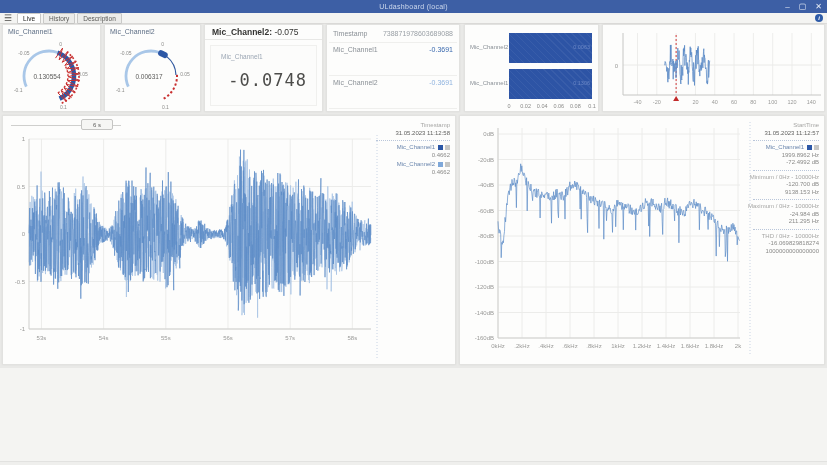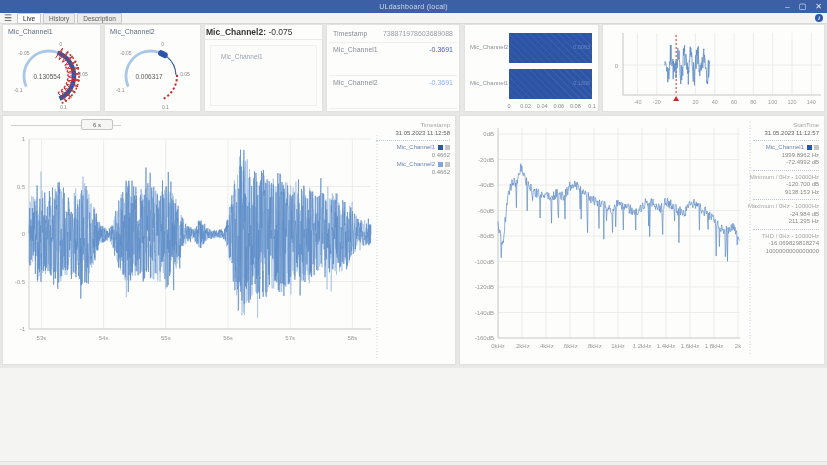--- a/index.html
+++ b/index.html
@@ -16,21 +16,21 @@
 .panel{position:absolute;background:#fdfdfc;border:1px solid #e2e2e0;box-sizing:border-box;box-shadow:0 0 2px rgba(0,0,0,.05)}
 #p-gauge1{left:2px;top:24px;width:99px;height:88px}
 #p-gauge2{left:104px;top:24px;width:97px;height:88px}
 #p-numeric{left:204px;top:24px;width:119px;height:88px}
 #p-table{left:326px;top:24px;width:134px;height:88px}
 #p-bars{left:464px;top:24px;width:135px;height:88px}
 #p-mini{left:602px;top:24px;width:223px;height:88px}
 #p-wave{left:2px;top:115px;width:454px;height:250px}
 #p-spec{left:459px;top:115px;width:366px;height:250px}
 .panel-title{position:absolute;left:5px;top:3px;font-size:7px;color:#5d6e85}
-.num-header{height:14px;line-height:14px;border-bottom:1px solid #e8e8e6;font-size:8.5px;color:#333331;padding-left:1px}
+.num-header{height:14px;line-height:14px;border-bottom:1px solid #e8e8e6;font-size:8.5px;color:#333331;padding-left:7px}
 .num-header b{font-weight:bold}
 .num-inner{position:absolute;left:5px;right:5px;top:20px;bottom:5px;background:#fcfcfb;border:1px solid #f0f0ee}
 .num-label{position:absolute;left:10px;top:7px;font-size:6.5px;color:#9aa5b3}
 .num-value{position:absolute;right:9px;top:24px;font-size:17px;color:#4c4c4a;font-family:"DejaVu Sans Mono",monospace;letter-spacing:1px}
 .tbl{position:absolute;left:2px;right:2px;top:2px}
 .tbl-row{position:relative;border-bottom:1px solid #efefed;padding:3px 4px 0 4px;box-sizing:border-box;display:flex;justify-content:space-between;align-items:flex-start}
 .tbl-row .lab{font-size:7px;color:#8a9096}
 .tbl-row .val{font-size:7px}
 .bar-row{position:absolute;left:0;right:0;height:30px}
 .bar-row .lab{position:absolute;left:5px;top:11px;font-size:6px;color:#8a9096}
@@ -107,20 +107,21 @@
         <text x="80.0" y="39.3" text-anchor="middle" font-size="5" fill="#8c8c8a">0.05</text>
         <text x="60.4" y="71.6" text-anchor="middle" font-size="5" fill="#8c8c8a">0.1</text>
         <text x="44" y="42" text-anchor="middle" font-size="6.5" fill="#5a5a58">0.006317</text>
       </svg>
   </div>
 
   <div class="panel" id="p-numeric">
     <div class="num-header"><b>Mic_Channel2:</b> <span>-0.075</span></div>
     <div class="num-inner">
       <span class="num-label">Mic_Channel1</span>
+      <span class="num-value">-0.0748</span>
     </div>
   </div>
 
   <div class="panel" id="p-table">
     <div class="tbl" id="tbl-rows">
         <div class="tbl-row" style="height: 16px;">
           <span class="lab">Timestamp</span>
           <span class="val" style="color: rgb(154, 160, 166);">738871978603689088</span>
         </div>
         <div class="tbl-row" style="height: 33px;">

